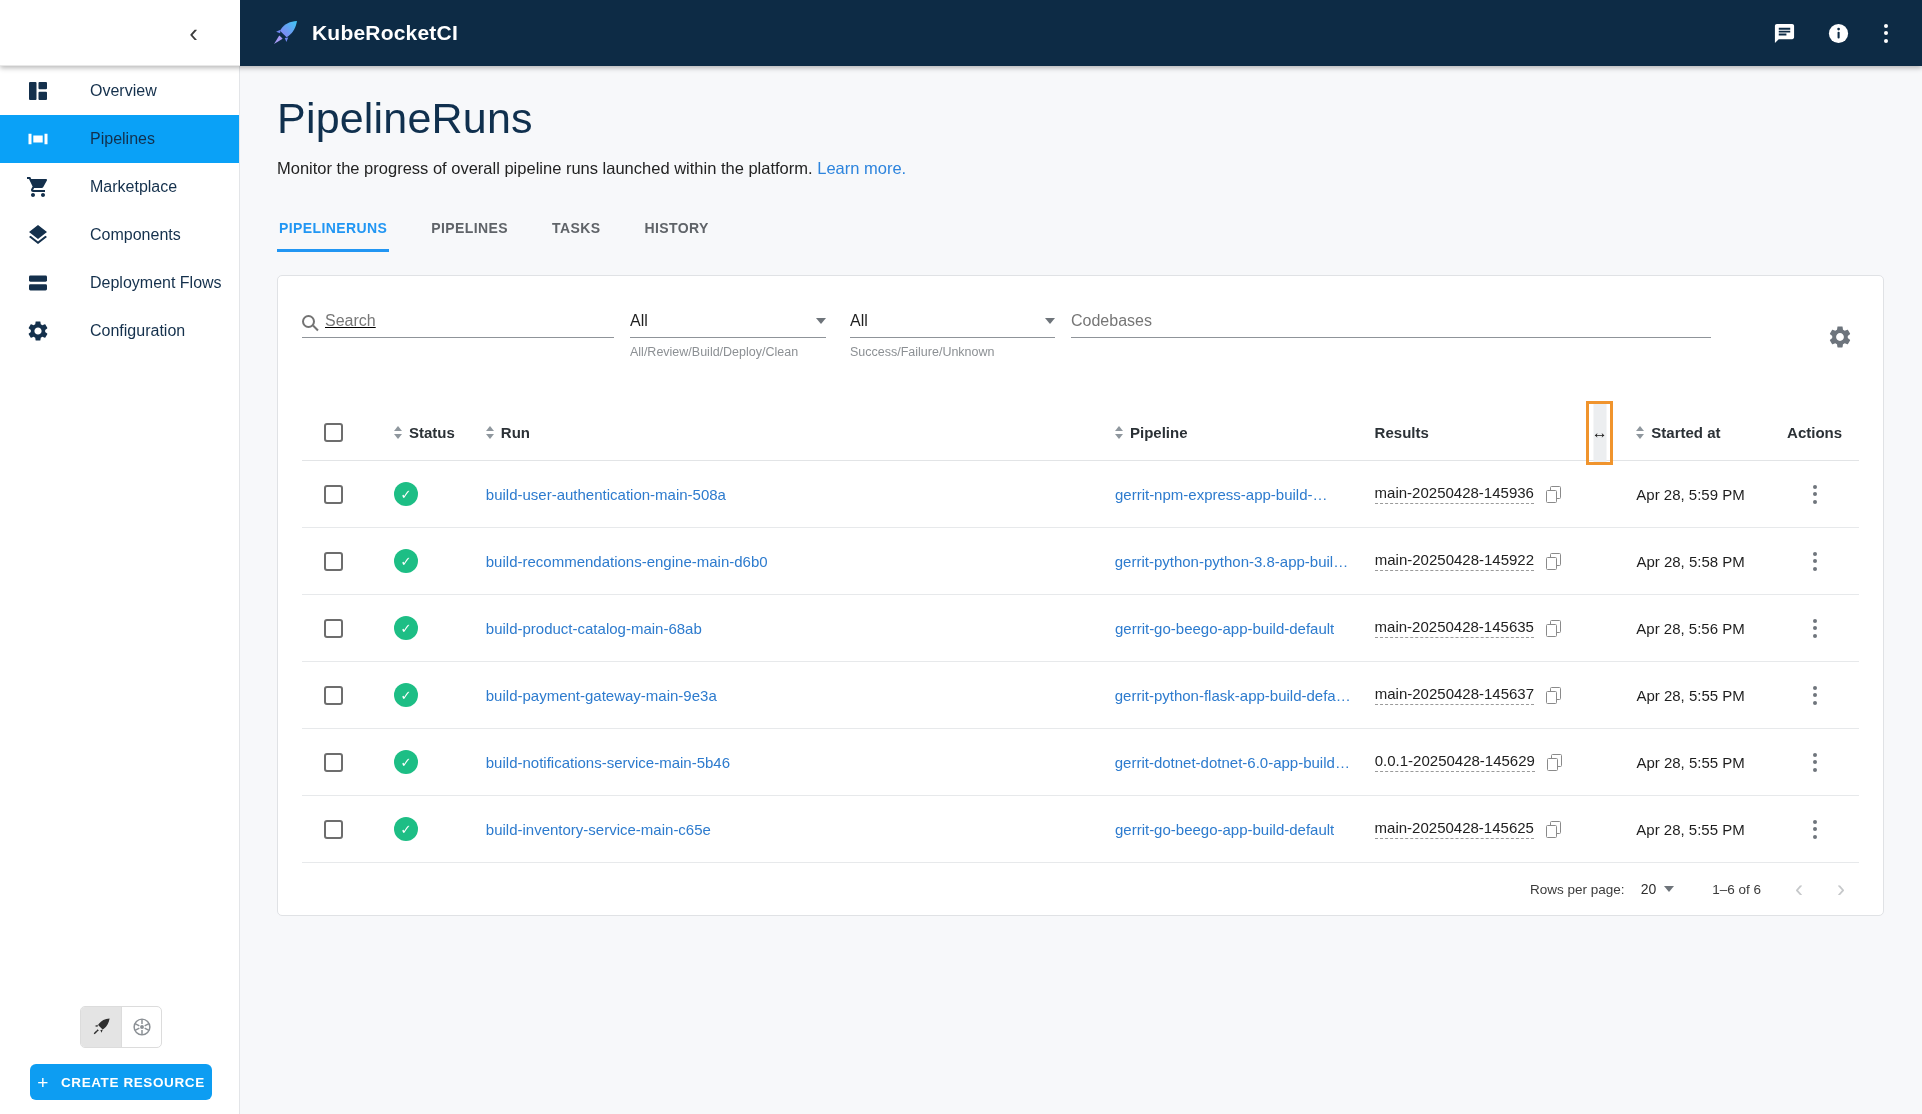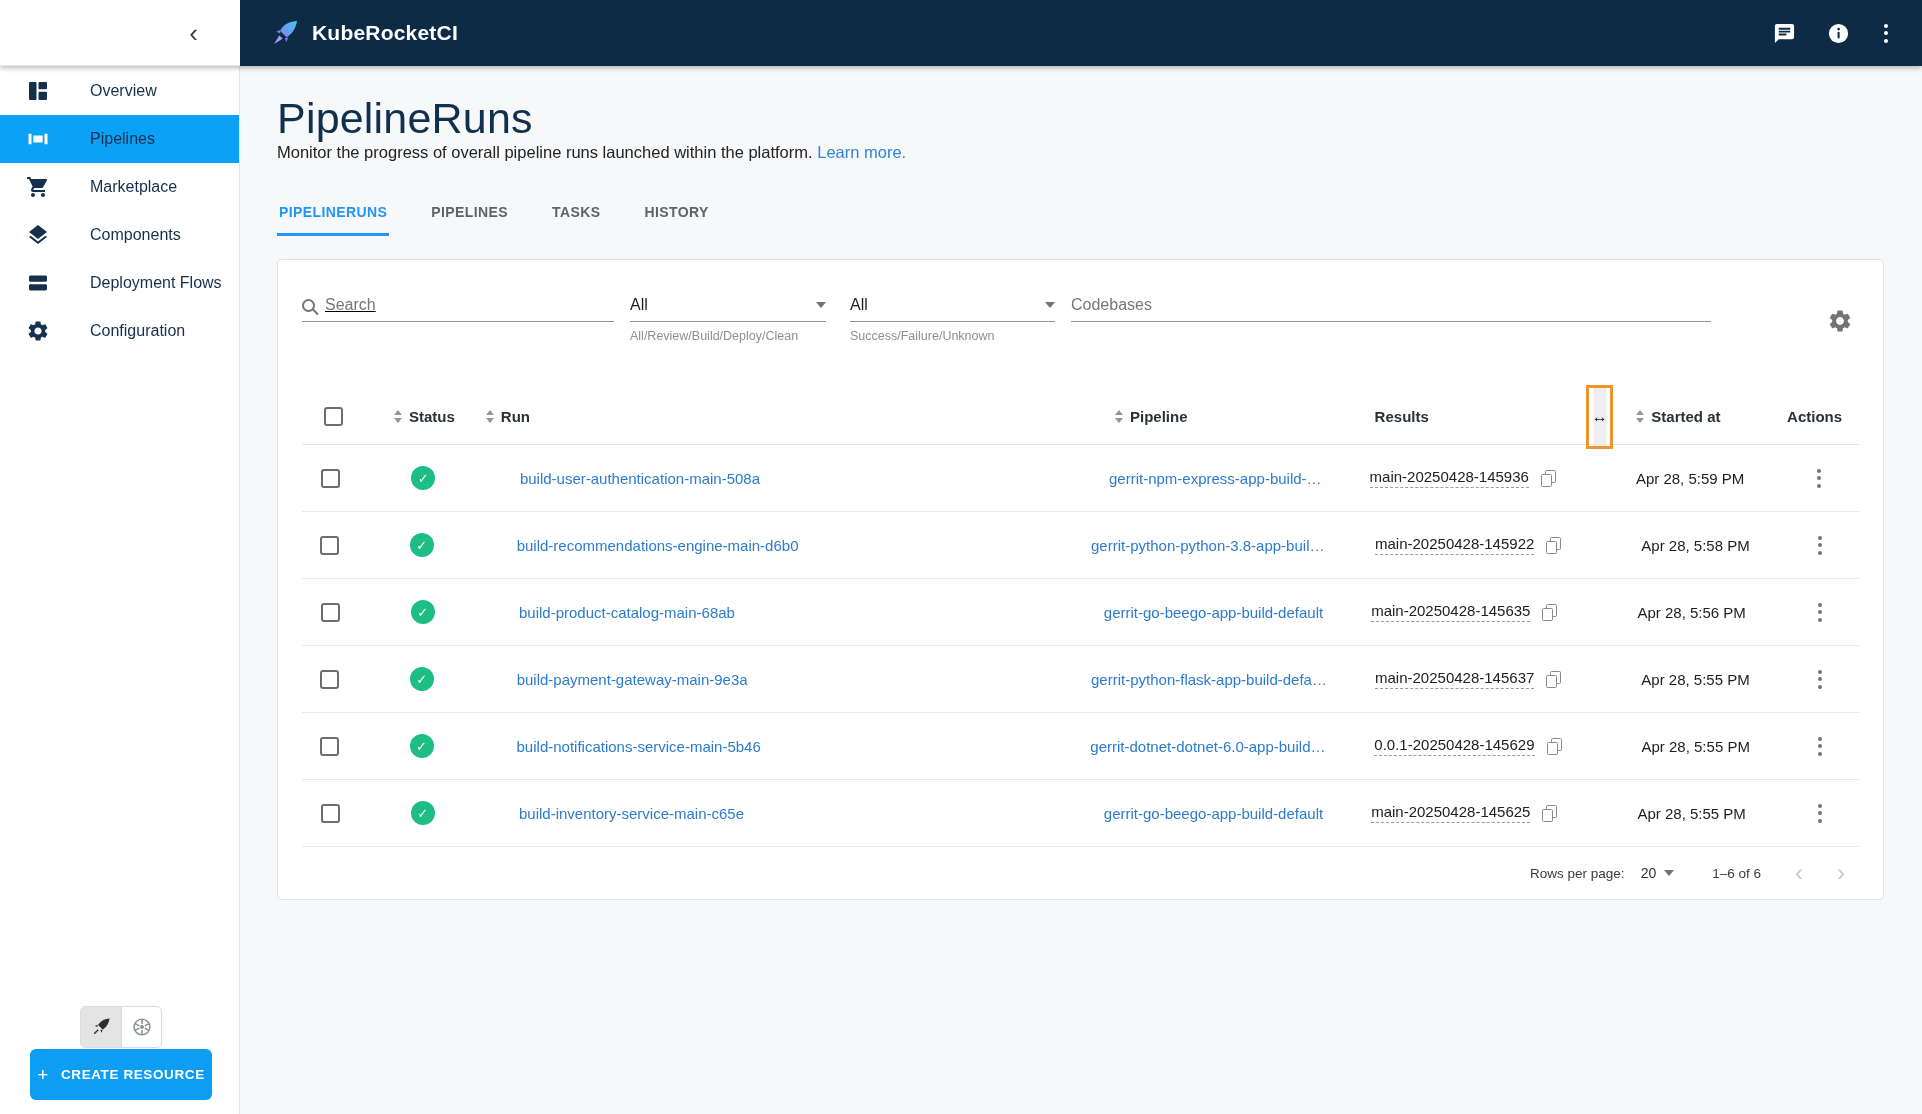--- a/index.html
+++ b/index.html
@@ -37,31 +37,31 @@
   .nav-item.active .nav-icon { color:#ffffff; }
   .nav-item.active .nav-label { color:#12304d; }
 
   .toggle-group { position:absolute; left:80px; bottom:66px; display:flex;
     border:1px solid #dcdcdc; border-radius:5px; overflow:hidden; background:#fff; }
   .toggle-btn { width:40px; height:40px; display:flex; align-items:center; justify-content:center; cursor:pointer; }
   .toggle-btn.selected { background:#e4e4e4; }
   .toggle-btn + .toggle-btn { border-left:1px solid #dcdcdc; }
   .toggle-btn svg { width:22px; height:22px; }
 
-  .create-btn { position:absolute; left:30px; bottom:14px; width:182px; height:51px;
+  .create-btn { position:absolute; left:30px; bottom:14px; width:182px; height:36px;
     background:#0d9df2; color:#fff; border:none; border-radius:6px; display:flex;
     align-items:center; justify-content:center; gap:12px; font-size:13.5px; font-weight:700;
     letter-spacing:.6px; cursor:pointer; font-family:inherit; }
   .create-btn .plus::before { content:"+"; font-size:19px; font-weight:400; line-height:1; }
 
   
   .main { position:fixed; top:66px; left:240px; right:0; bottom:0; background:#f7f8fa;
     padding:28px 38px 0 37px; overflow:hidden; }
   .page-title { font-size:43px; font-weight:400; color:#10304e; letter-spacing:.2px; }
-  .page-subtitle { font-size:16.5px; color:#232323; }
+  .page-subtitle { margin-top:16px; font-size:16.5px; color:#232323; }
   .learn-more { color:#2d84dd; cursor:pointer; text-decoration:none; }
 
   .tabs { margin-top:36px; display:flex; gap:40px; }
   .tab { font-size:14px; font-weight:700; letter-spacing:.4px; color:#5f6368;
     padding:6px 2px 13px; cursor:pointer; border-bottom:3px solid transparent; }
   .tab.active { color:#2196f3; border-bottom-color:#2196f3; }
 
   
   .card { margin-top:23px; width:1607px; background:#ffffff; border:1px solid #e0e2e5;
     border-radius:5px; padding:0 24px; }
@@ -84,21 +84,21 @@
   .select-value { font-size:16px; color:#1f1f1f; flex:1; cursor:pointer; }
   .caret-down { width:0; height:0; border-left:5px solid transparent; border-right:5px solid transparent;
     border-top:6px solid #6e747a; cursor:pointer; }
   .filter-gear { margin-left:auto; margin-right:6px; margin-top:12px; cursor:pointer; }
   .filter-gear svg { width:26px; height:26px; fill:#6d747c; }
 
   
   .table { margin-top:46px; }
   .trow { display:flex; align-items:center; border-bottom:1px solid #e7e9eb; }
   .thead-row { height:56px; border-bottom:1px solid #e2e4e6; }
-  .body-row { height:67px;gap:24px; }
+  .body-row { height:67px; }
   .cell { display:flex; align-items:center; }
   .c-check  { width:64px;  justify-content:center; }
   .c-status { width:96px;  padding-left:28px; }
   .c-run    { width:630px; padding-left:24px; }
   .c-pipeline { width:260px; padding-left:24px; }
   .c-results  { width:230px; padding-left:24px; }
   .c-started  { width:190px; padding-left:56px; position:relative; }
   .c-actions  { width:89px;  justify-content:center; }
 
   .th-label { font-size:15px; font-weight:700; color:#2b3136; }

